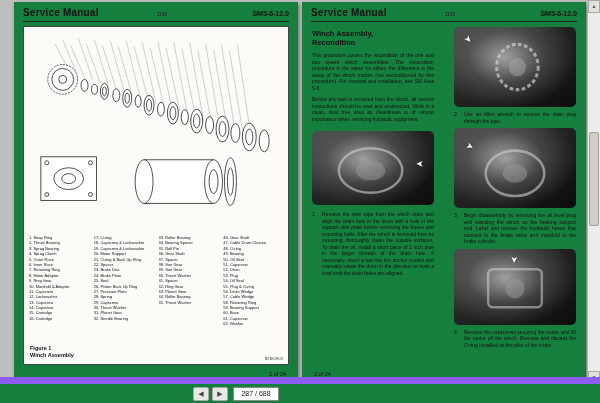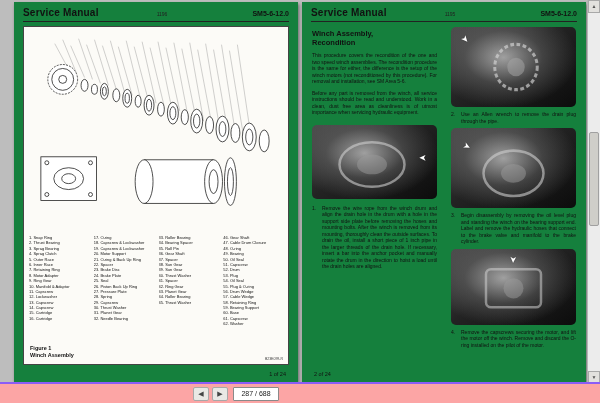--- a/index.html
+++ b/index.html
@@ -27,21 +27,21 @@
   .parts{position:absolute;top:208px;left:5px;right:3px;display:flex;gap:3px;}
   .pcol{flex:1;font-size:4px;line-height:1.35;color:#111;}
   .pcol > div{white-space:nowrap;overflow:hidden;}
   .figcap{position:absolute;left:6px;bottom:5px;font-size:5.5px;font-weight:bold;color:#111;line-height:1.25;}
   .refcode{position:absolute;right:5px;bottom:3px;font-size:3.5px;color:#444;}
   .sheet{position:absolute;font-size:5.5px;color:#111;}
   .sheet-r{right:12px;bottom:5px;}
   .sheet-l{left:12px;bottom:5px;}
 
   
-  .cols{position:absolute;top:25px;left:10px;right:10px;bottom:16px;display:flex;gap:14px;}
+  .cols{position:absolute;top:25px;left:10px;right:10px;bottom:16px;display:flex;gap:20px;}
   .col{flex:1;display:flex;flex-direction:column;min-width:0;}
   .sect{font-size:7.5px;font-weight:bold;color:#111;margin:2px 0 5px;line-height:1.2;}
   .body{font-size:5px;line-height:1.3;text-align:justify;color:#111;margin:0 0 5px;}
   .step{display:flex;font-size:5px;line-height:1.3;color:#111;margin:4px 0 0;}
   .step .num{width:10px;flex:none;}
   .step .txt{flex:1;text-align:justify;}
 
   
   .photo{
     position:relative;flex:none;border-radius:5px;overflow:hidden;
@@ -56,21 +56,21 @@
   .ph-art{position:absolute;inset:0;width:100%;height:100%;}
   .parrow{position:absolute;color:#fff;font-size:9px;line-height:1;text-shadow:0 0 1px #000;}
   .photoA .parrow{right:10px;top:28px;transform:rotate(180deg);}
   .photoB .parrow{left:10px;top:8px;transform:rotate(48deg);}
   .photoC .parrow{left:12px;top:14px;transform:rotate(28deg);}
   .photoD .parrow{left:46%;top:6px;transform:rotate(92deg);}
 
   
   .toolbar{
     position:absolute;left:0;right:0;bottom:0;height:19px;
-    background:#fca5a5;border-top:2px solid #8b5cf6;
+    background:#15803d;border-top:7px solid #8b5cf6;
     display:flex;align-items:center;
   }
   .nav{
     width:16px;height:14px;margin-left:3px;padding:0;
     background:#e9e8e5;border:1px solid #a8a8a8;border-radius:2px;
     font-size:7px;color:#444;line-height:12px;text-align:center;cursor:pointer;
   }
   .nav:first-child{margin-left:193px;}
   .pagefield{
     width:44px;height:12px;margin-left:5px;

